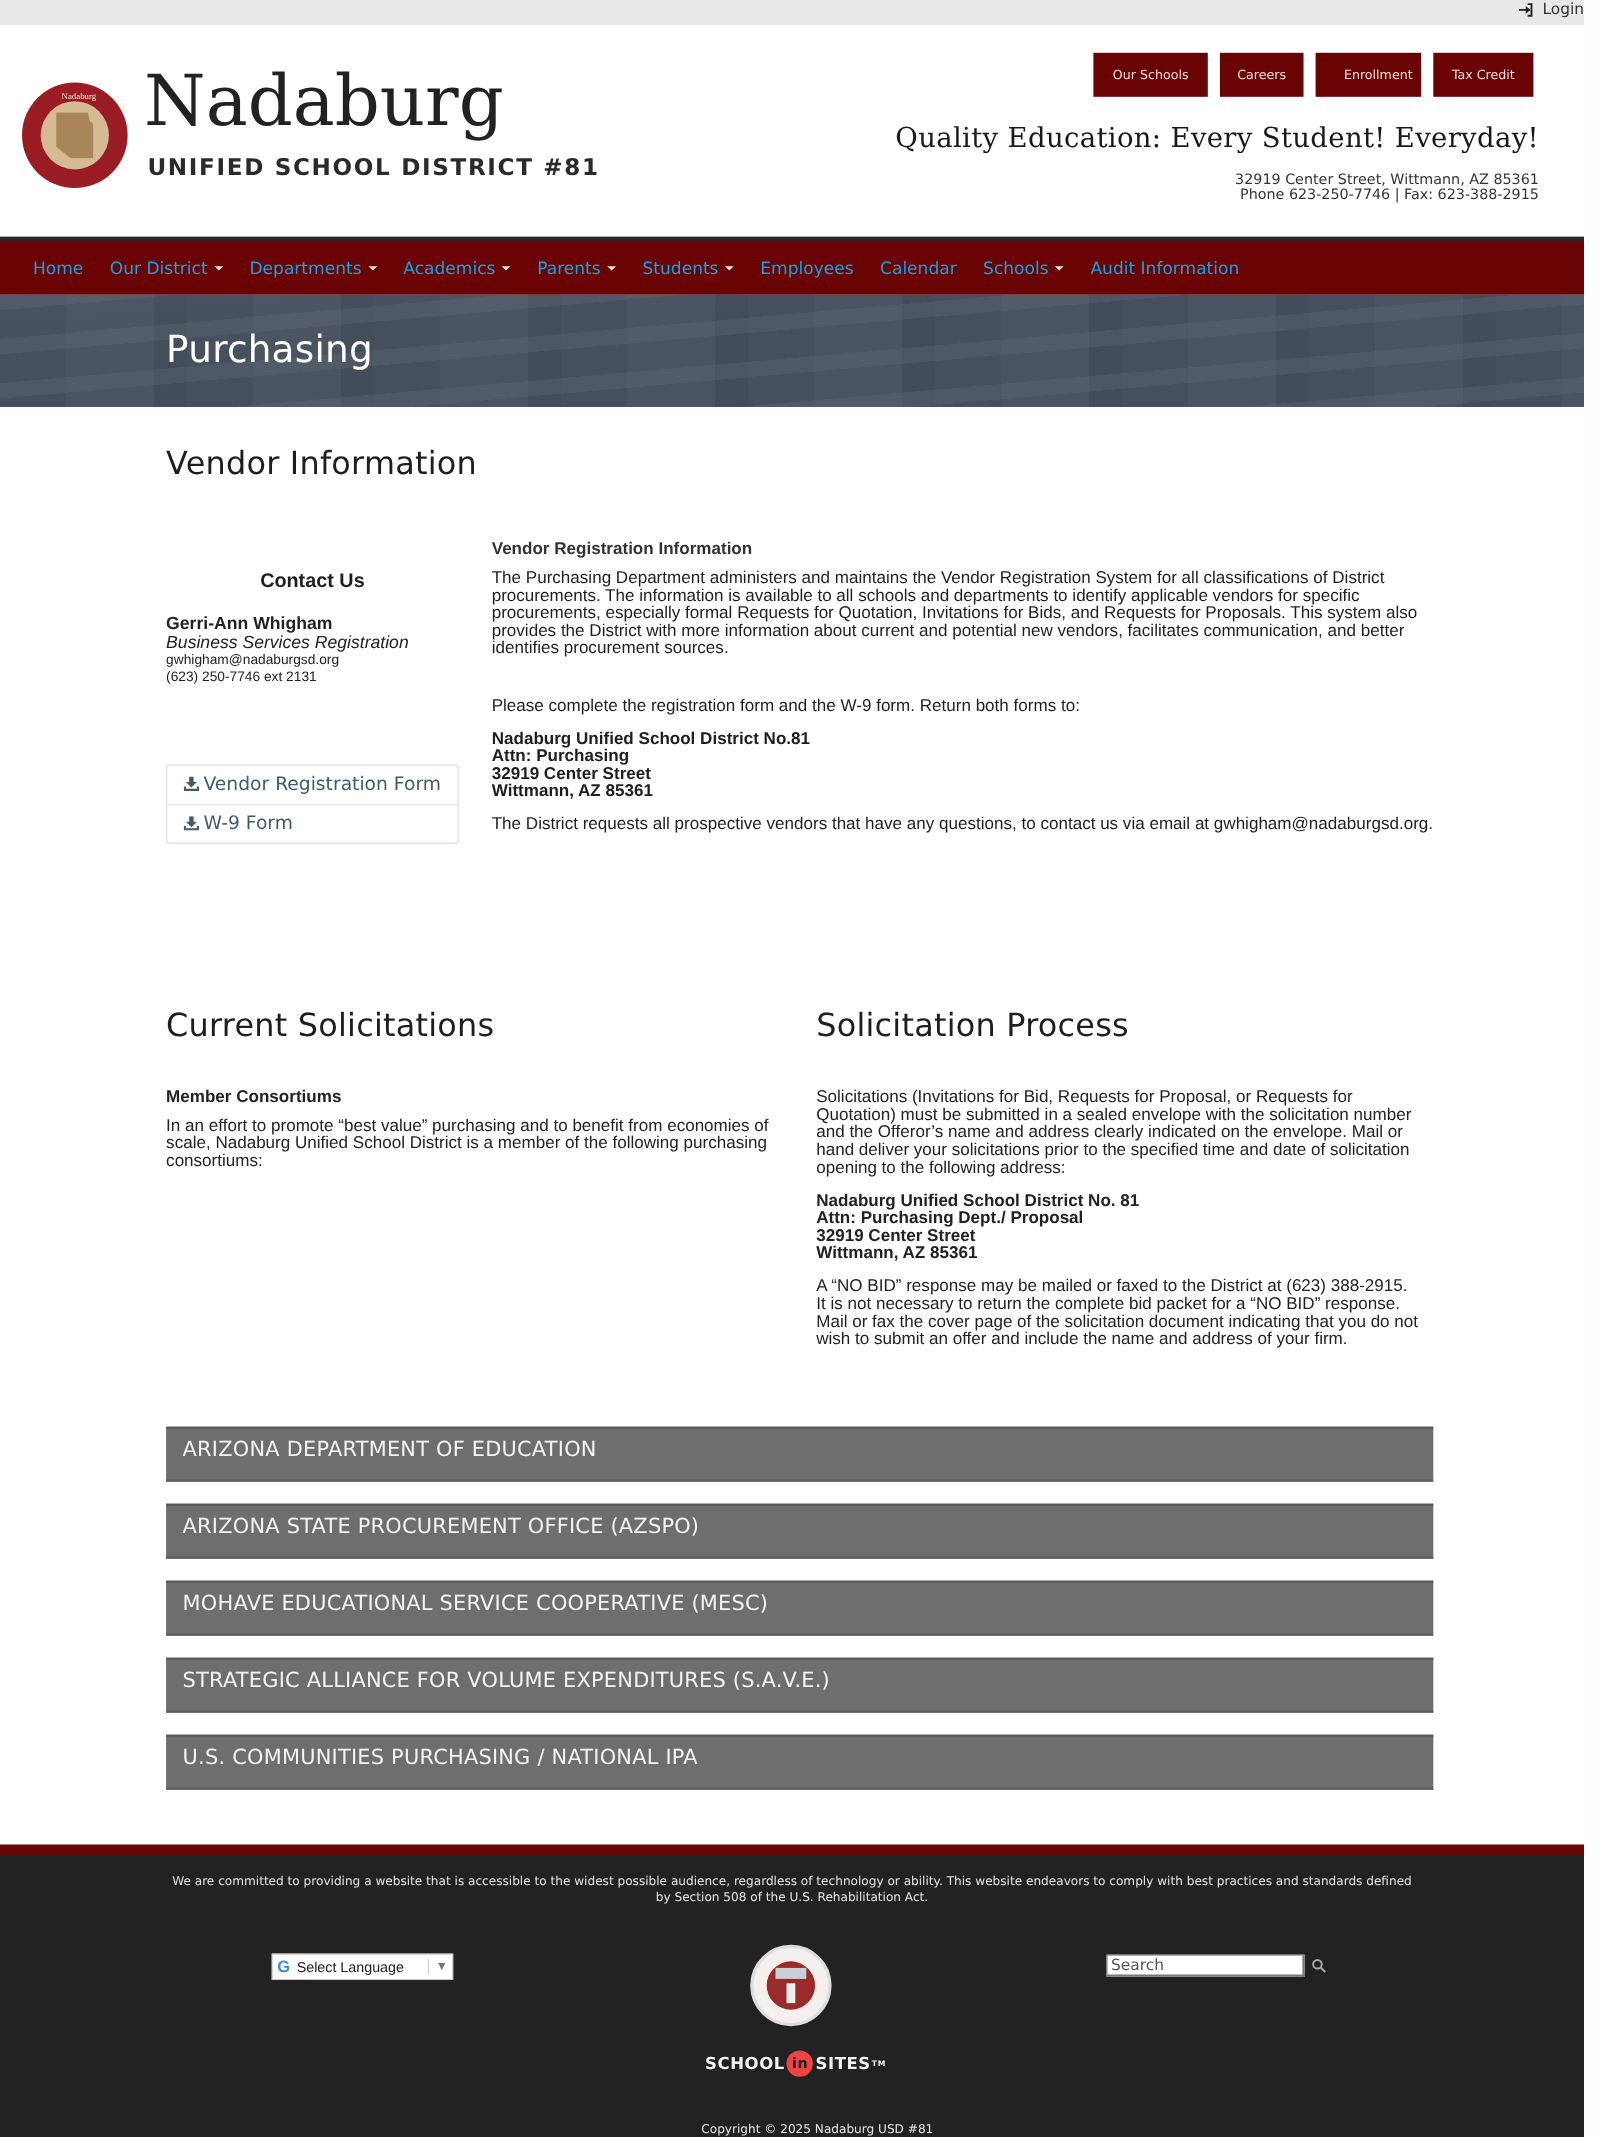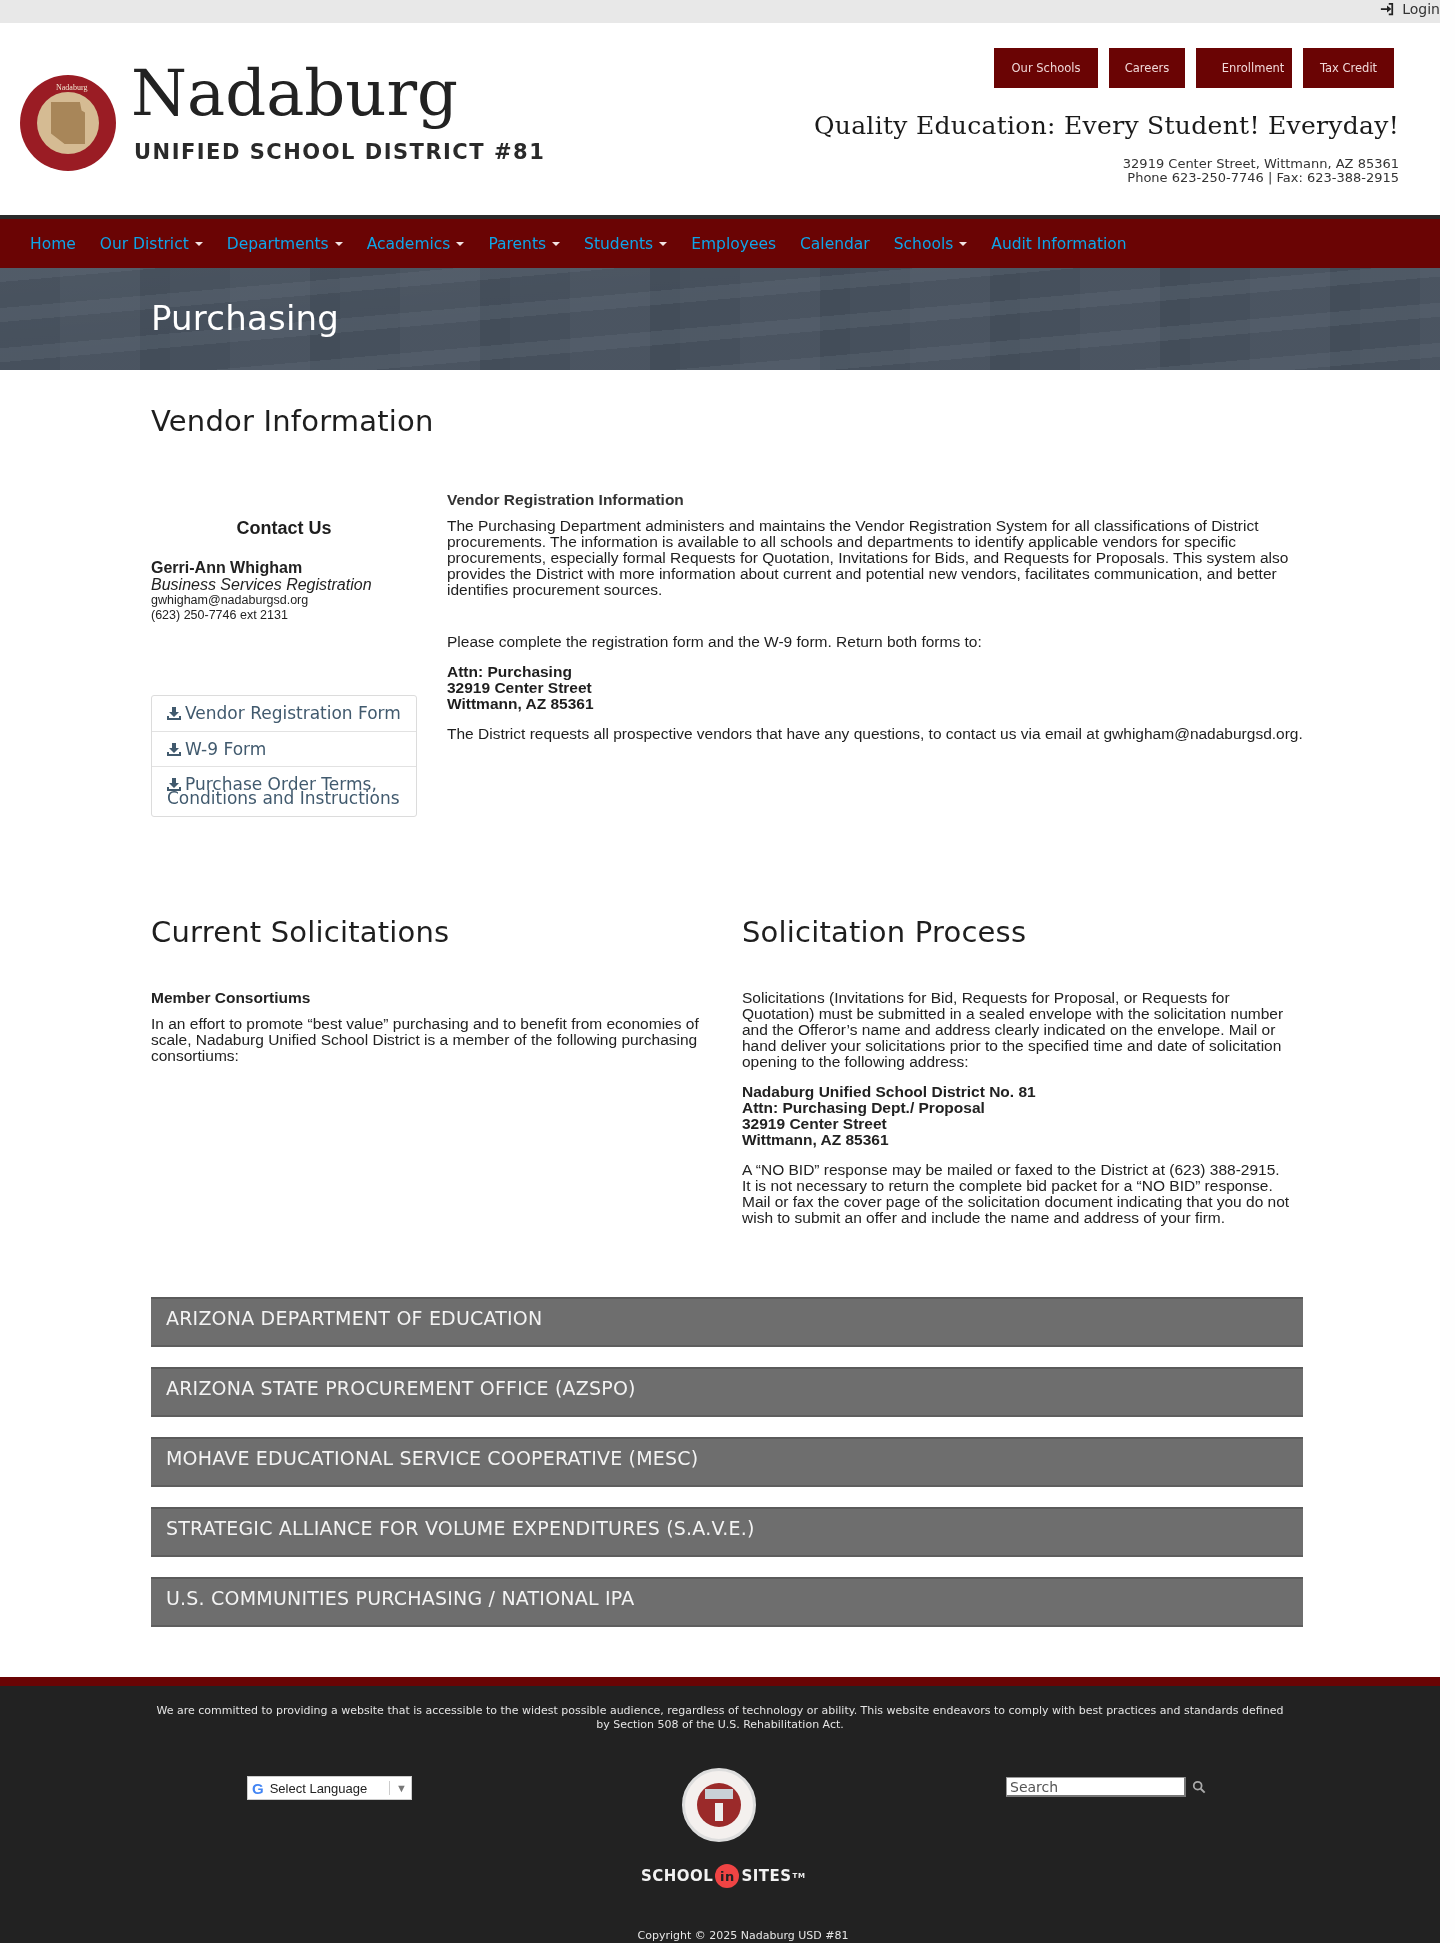--- a/index.html
+++ b/index.html
@@ -192,33 +192,28 @@
             <path d="M5 0h4v5h3L7 10 2 5h3z" fill="#415a6e"></path>
             <path d="M0 9h2v2h10V9h2v4H0z" fill="#415a6e"></path>
           </svg><span>Vendor Registration Form</span>
       </a>
       <a href="#" class="dl-1">
         <svg class="dl-icon" viewBox="0 0 14 13">
             <path d="M5 0h4v5h3L7 10 2 5h3z" fill="#415a6e"></path>
             <path d="M0 9h2v2h10V9h2v4H0z" fill="#415a6e"></path>
           </svg><span>W-9 Form</span>
       </a>
-      <a href="#" class="dl-2">
-        <svg class="dl-icon" viewBox="0 0 14 13">
-            <path d="M5 0h4v5h3L7 10 2 5h3z" fill="#415a6e"></path>
-            <path d="M0 9h2v2h10V9h2v4H0z" fill="#415a6e"></path>
-          </svg><span>Purchase Order Terms, Conditions and Instructions</span>
-      </a>
     </div>
 
     <div class="vendor-body">
       <div class="heading">Vendor Registration Information</div>
       <p style="margin-bottom:36px;">The Purchasing Department administers and maintains the Vendor Registration System for all classifications of District procurements. The information is available to all schools and departments to identify applicable vendors for specific procurements, especially formal Requests for Quotation, Invitations for Bids, and Requests for Proposals. This system also provides the District with more information about current and potential new vendors, facilitates communication, and better identifies procurement sources.</p>
       <p style="margin-bottom:14px;">Please complete the registration form and the W-9 form.  Return both forms to:</p>
       <div class="bold-block" style="margin-bottom:14px;">
+        <div>Nadaburg Unified School District No.81</div>
         <div>Attn:  Purchasing</div>
         <div>32919 Center Street</div>
         <div>Wittmann, AZ 85361</div>
       </div>
       <p>The District requests all prospective vendors that have any questions, to contact us via email at gwhigham@nadaburgsd.org.</p>
     </div>
 
     <h2 class="section-title" style="left:151px; top:545px;">Current Solicitations</h2>
     <div class="col-left">
       <div class="sub">Member Consortiums</div>

